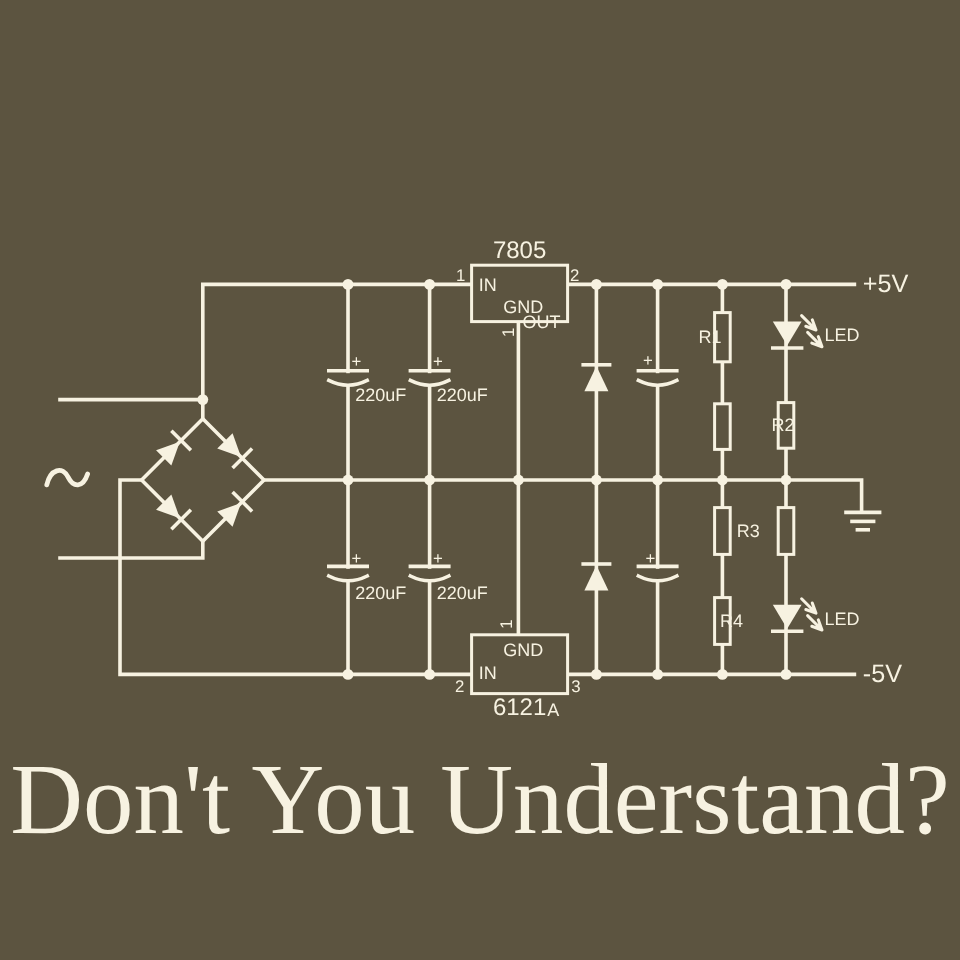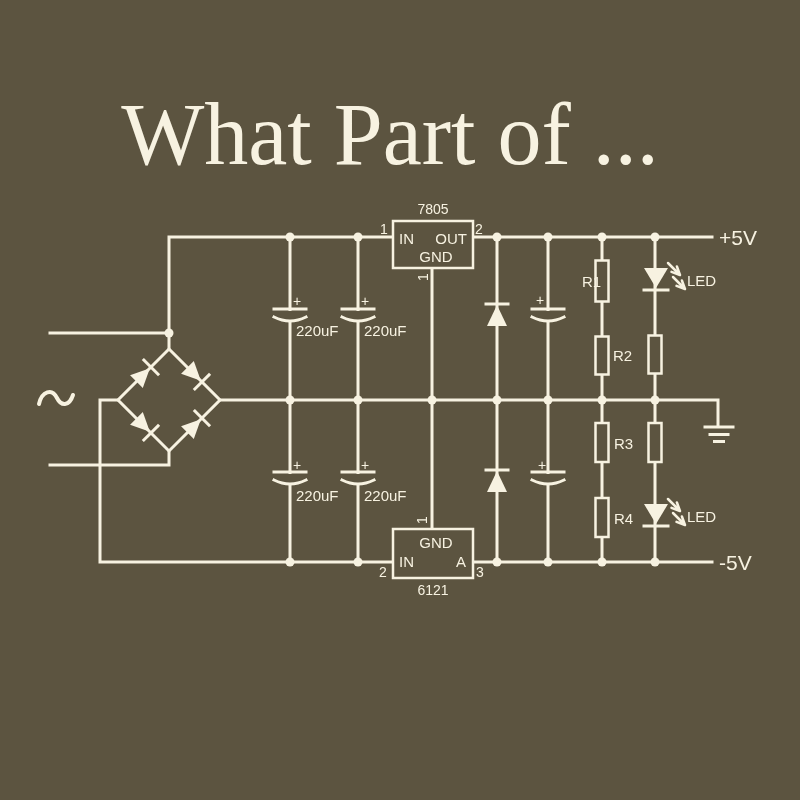--- a/index.html
+++ b/index.html
@@ -11,36 +11,35 @@
   .title {
     position:absolute; left:0; text-align:center; color:var(--ink);
     font-family:"Liberation Serif", serif; white-space:nowrap;
   }
   .title-top    { top:84px;  width:780px; font-size:88px; }
   .title-bottom { top:618px; width:800px; font-size:84px; }
   .schem-svg { position:absolute; left:0; top:0; }
   .lbl { position:absolute; white-space:nowrap; color:var(--ink); line-height:1; }
   .ac  { transform:translate(-50%,-50%); }
   .al  { transform:translate(0,-50%);text-align:right; }
-  .ar  { transform:translate(-100%,-50%); }
+  .ar  { transform:translate(-100%,-50%);margin-top:31px; }
   .rot { transform:translate(-50%,-50%) rotate(-90deg); }
   .fs14 { font-size:14px; } .fs15 { font-size:15px; }
-  .fs18 { font-size:14px; } .fs21 { font-size:21px; }
+  .fs18 { font-size:20px; } .fs21 { font-size:21px; }
   svg .wire   { stroke:var(--ink); stroke-width:3; fill:none; stroke-linecap:square; }
   svg .boxed  { stroke:var(--ink); stroke-width:2.5; fill:var(--bg); }
   svg .mask   { fill:var(--bg); stroke:none; }
   svg .solid  { fill:var(--ink); stroke:none; }
   svg .arrow  { stroke:var(--ink); stroke-width:2.5; fill:none; stroke-linecap:round; stroke-linejoin:round; }
 </style>
 </head>
 <body>
 
 <div class="shirt">
 
-  <div class="title title-top">What Part of ...</div>
 
   <svg class="schem-svg" width="800" height="800" viewBox="0 0 800 800">
 
     <g>
       <path class="wire" d="M170,237 H393 M473,237 H712
         M169,237 V349
         M50,333 H169 M50,465 H169 M169,451 V465
         M118,400 H100 M100,400 V562 M100,562 H393 M473,562 H712
         M220,400 H718 M718,400 V426
         M290,237 V400 M290,400 V562
@@ -192,23 +191,24 @@
   <span class="lbl al fs15" style="left:296px;top:495px">220uF</span>
   <span class="lbl al fs15" style="left:364px;top:495px">220uF</span>
   <span class="lbl ac fs14" style="left:297px;top:301px">+</span>
   <span class="lbl ac fs14" style="left:365px;top:301px">+</span>
   <span class="lbl ac fs14" style="left:540px;top:300px">+</span>
   <span class="lbl ac fs14" style="left:297px;top:465px">+</span>
   <span class="lbl ac fs14" style="left:365px;top:465px">+</span>
   <span class="lbl ac fs14" style="left:542px;top:465px">+</span>
 
   <span class="lbl al fs15" style="left:582px;top:281px">R1</span>
-  <span class="lbl al fs15" style="left:613px;top:355px">R2</span>
+  <span class="lbl al fs15" style="left:643px;top:355px">R2</span>
   <span class="lbl al fs15" style="left:614px;top:443px">R3</span>
-  <span class="lbl al fs15" style="left:614px;top:518px">R4</span>
+  <span class="lbl al fs15" style="left:600px;top:518px">R4</span>
 
   <span class="lbl al fs15" style="left:687px;top:280px">LED</span>
   <span class="lbl al fs15" style="left:687px;top:516px">LED</span>
 
   <span class="lbl al fs21" style="left:719px;top:237px">+5V</span>
   <span class="lbl al fs21" style="left:719px;top:562px">-5V</span>
 
+  <div class="title title-bottom">Don't You Understand?</div>
 </div>
 
 </body></html>

